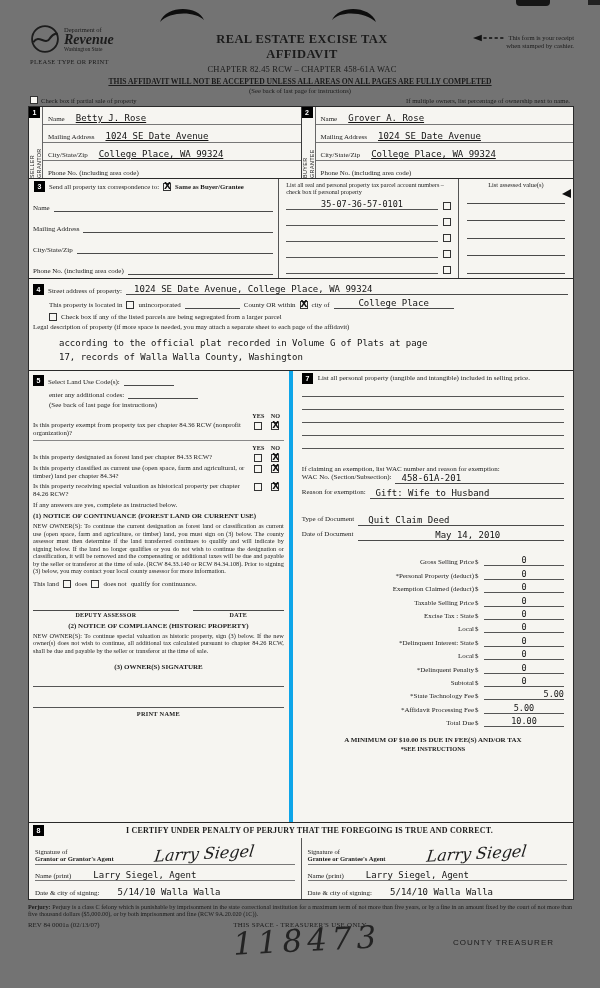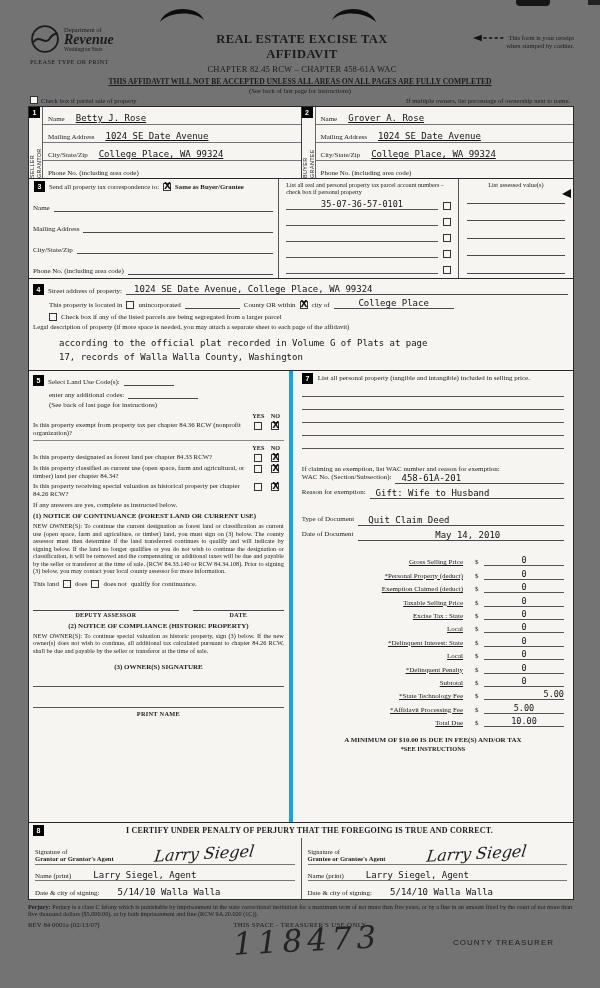--- a/index.html
+++ b/index.html
@@ -106,21 +106,21 @@
   .sig3-line{ border-bottom:1px solid #555; margin-top:15px; height:1px; }
   .printname{ text-align:center; font-size:6.3px; font-weight:bold; margin-top:2px; letter-spacing:.3px; }
   
   .pp-head{ display:flex; gap:5px; align-items:flex-start; }
   .pp-head .lbl{ line-height:8.5px; padding-top:1px; }
   .blankline{ border-bottom:1px solid #555; height:13px; }
   .claiming{ font-size:7px; margin-top:16px; }
   .wrow{ display:flex; align-items:flex-start; gap:4px; min-height:15px; }
   .fees{ margin-top:8px; }
   .fee-row{ display:flex; align-items:flex-end; height:13.4px; font-size:7px; }
-  .fee-label{ flex:1; text-align:right; padding-right:12px; white-space:nowrap;text-decoration:underline; }
+  .fee-label{ flex:1; text-align:right; padding-right:1px; white-space:nowrap; }
   .fee-dollar{ width:9px; text-align:left; }
   .fee-line{ width:80px; border-bottom:1px solid #555; text-align:center; font-size:8.5px; }
   .fee-line.shift{ text-align:right; }
   .min-note{ text-align:center; font-size:7px; font-weight:bold; margin-top:9px; }
   .see-instr{ text-align:center; font-size:6.3px; font-weight:bold; margin-top:1px; }
   
   .sec8{ }
   .certify-row{ display:flex; align-items:center; gap:6px; padding:2px 4px; }
   .certify-text{ flex:1; text-align:center; font-size:8px; font-weight:bold; letter-spacing:.2px; }
   .sig-halves{ display:flex; }

